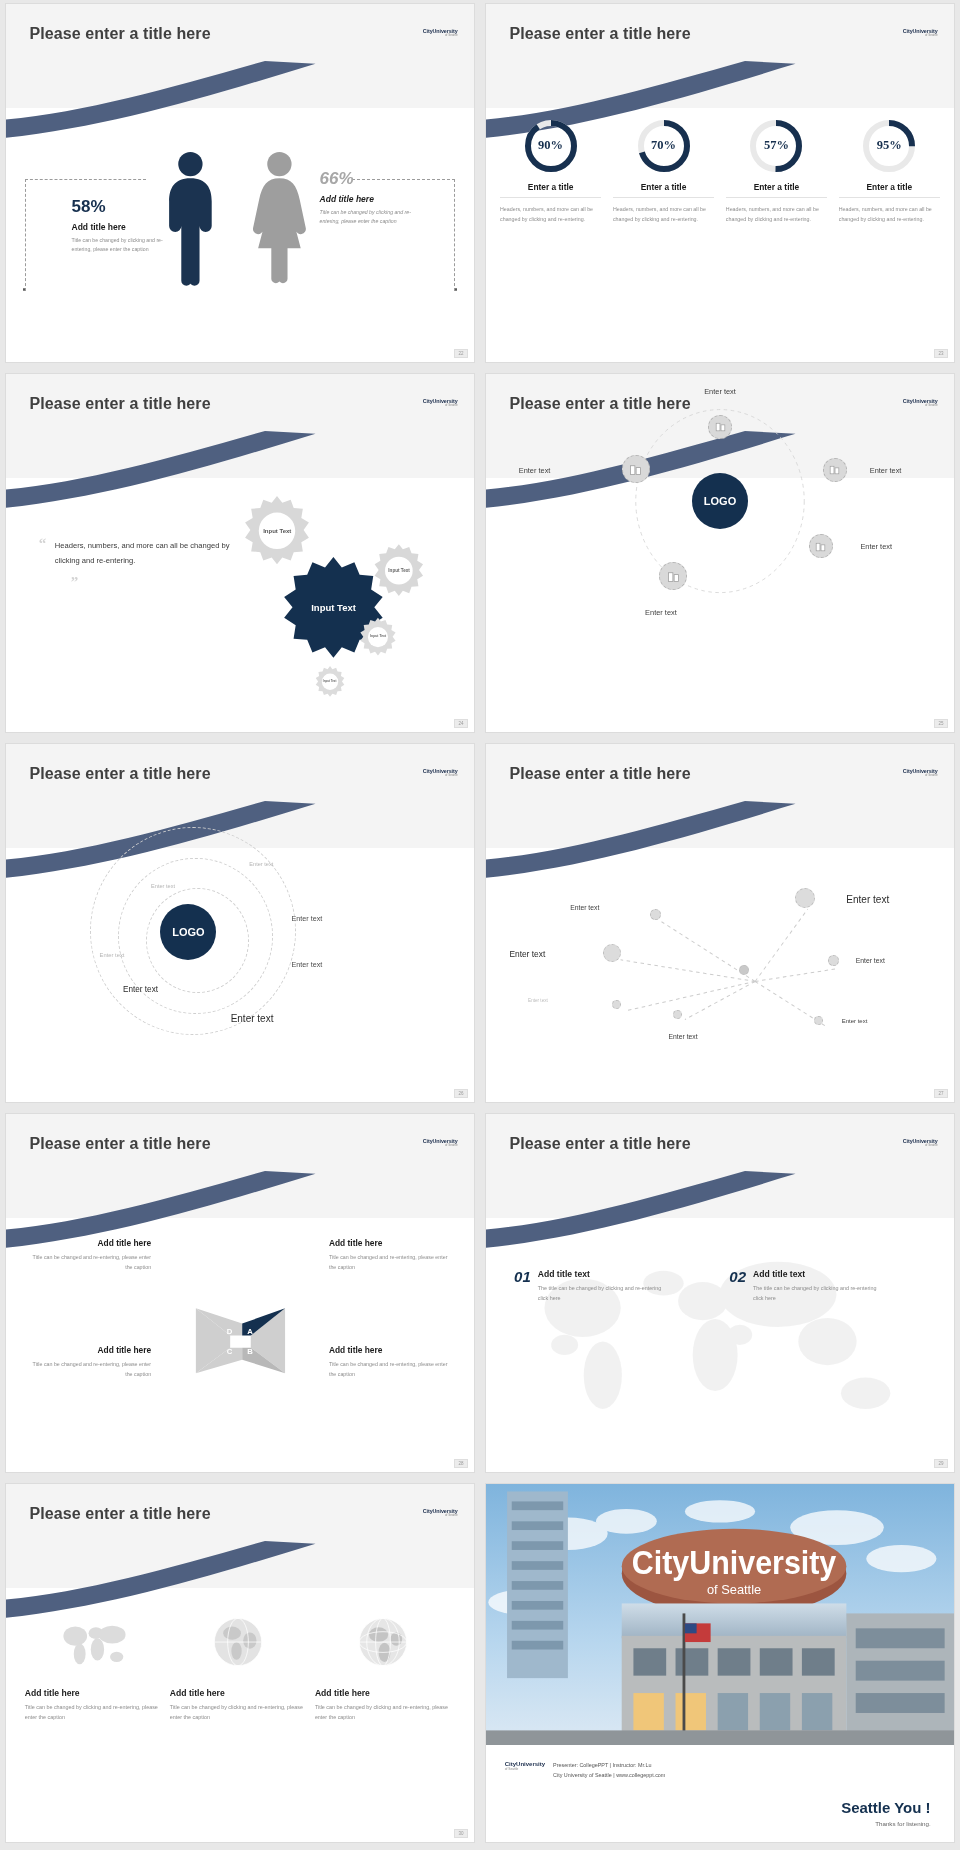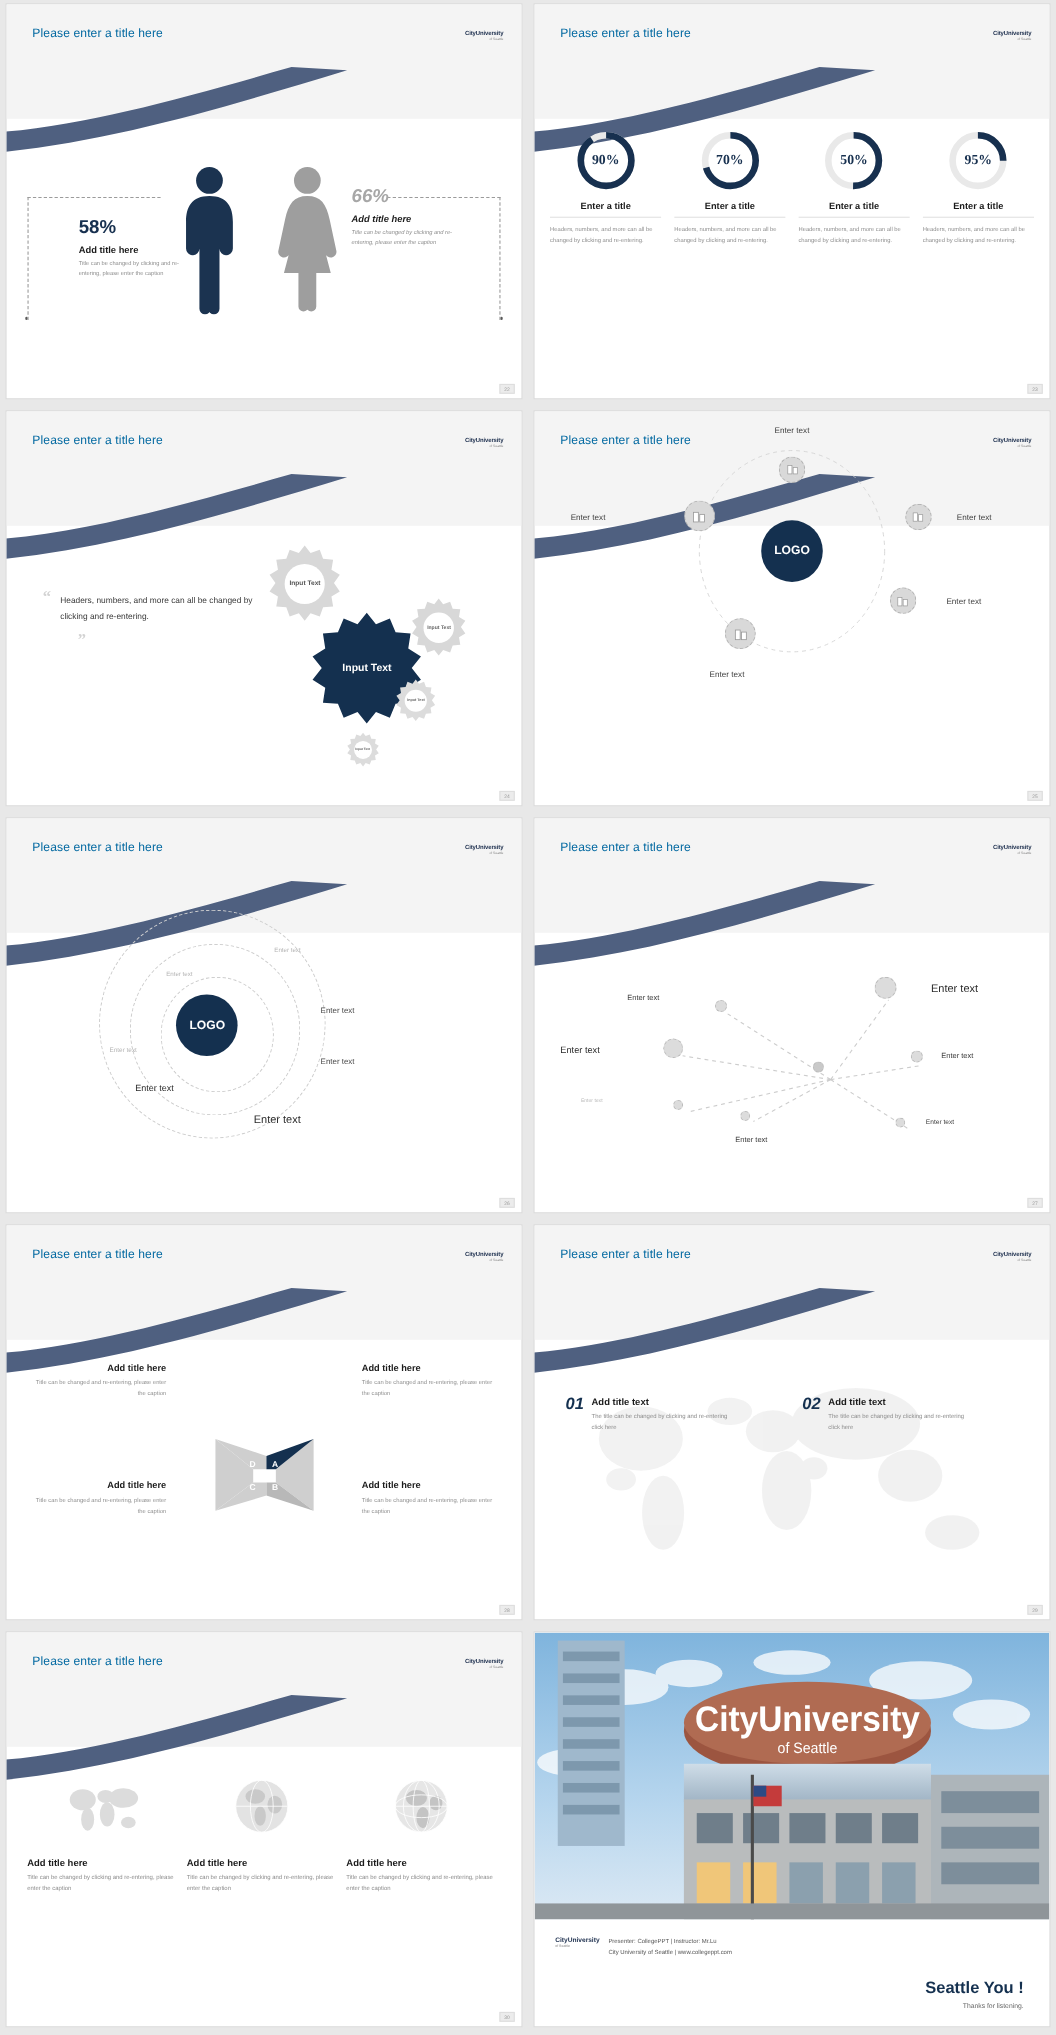--- a/index.html
+++ b/index.html
@@ -11,21 +11,21 @@
   }
   .deck { display: grid; grid-template-columns: 1fr 1fr; grid-template-rows: repeat(5, 1fr); width: 960px; height: 1850px; gap: 0; }
   .slidecell { position: relative; padding: 4px 6px 8px 6px; }
   .slide {
     position: relative; width: 100%; height: 100%;
     background: #ffffff; overflow: hidden;
     box-shadow: 0 0 0 1px #dcdcdc;
   }
   
   .hdr { position:absolute; left:0; top:0; width:100%; height:29%; background:#f4f4f4; }
-  .hdr-title { position:absolute; left:5%; top:6%; font-size:11px; color:#0369a1; font-weight:400; letter-spacing:.1px; }
+  .hdr-title { position:absolute; left:5%; top:6%; font-size:16px; color:#404040; font-weight:700; letter-spacing:.1px; }
   .logo { position:absolute; right:3.5%; top:7%; text-align:right; line-height:1; }
   .logo .l1 { font-size:5.4px; font-weight:700; color:#1d2f4e; letter-spacing:-.1px; }
   .logo .l2 { font-size:3px; color:#8a8a8a; }
   
   .swoosh { position:absolute; left:-4%; top:16%; width:108%; height:24%; overflow:hidden; pointer-events:none; }
   .swoosh svg { width:100%; height:100%; display:block; }
   .pgnum { position:absolute; right:6px; bottom:4px; width:14px; height:9px; background:#ececec; border:1px solid #dedede;
            font-size:4.5px; color:#9a9a9a; display:flex; align-items:center; justify-content:center; }
   .body { position:absolute; left:0; top:29%; width:100%; height:71%; }
 
@@ -199,21 +199,21 @@
             <div class="dtitle">Enter a title</div>
             <div class="dcap">Headers, numbers, and more can all be changed by clicking and re-entering.</div>
           </div>
 
           <div class="dcol">
             <div class="donut">
               <svg width="56" height="56" viewBox="0 0 56 56">
                 <circle cx="28" cy="28" r="23" fill="none" stroke="#e9e9e9" stroke-width="6"></circle>
                 <circle cx="28" cy="28" r="23" fill="none" stroke="#17304f" stroke-width="6" stroke-dasharray="72.3 72.3" stroke-linecap="butt"></circle>
               </svg>
-              <div class="dval">50%</div>
+              <div class="dval">57%</div>
             </div>
             <div class="dtitle">Enter a title</div>
             <div class="dcap">Headers, numbers, and more can all be changed by clicking and re-entering.</div>
           </div>
 
           <div class="dcol">
             <div class="donut">
               <svg width="56" height="56" viewBox="0 0 56 56">
                 <circle cx="28" cy="28" r="23" fill="none" stroke="#e9e9e9" stroke-width="6"></circle>
                 <circle cx="28" cy="28" r="23" fill="none" stroke="#17304f" stroke-width="6" stroke-dasharray="36.1 108.4" stroke-linecap="butt"></circle>

